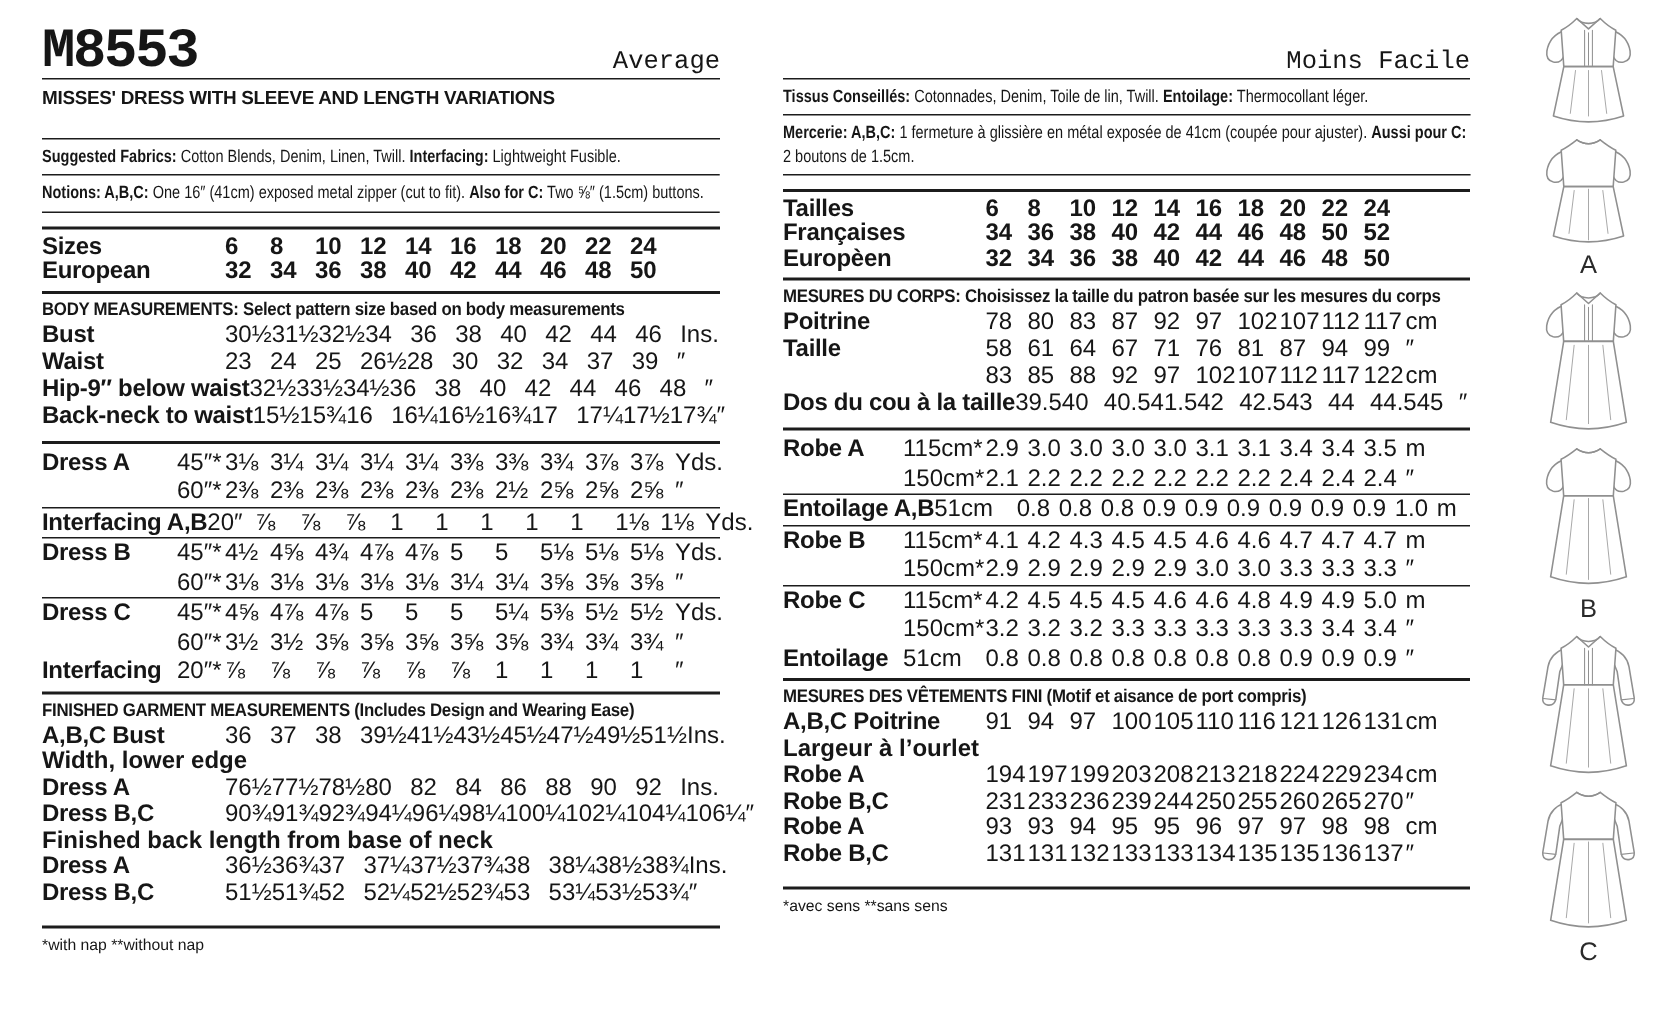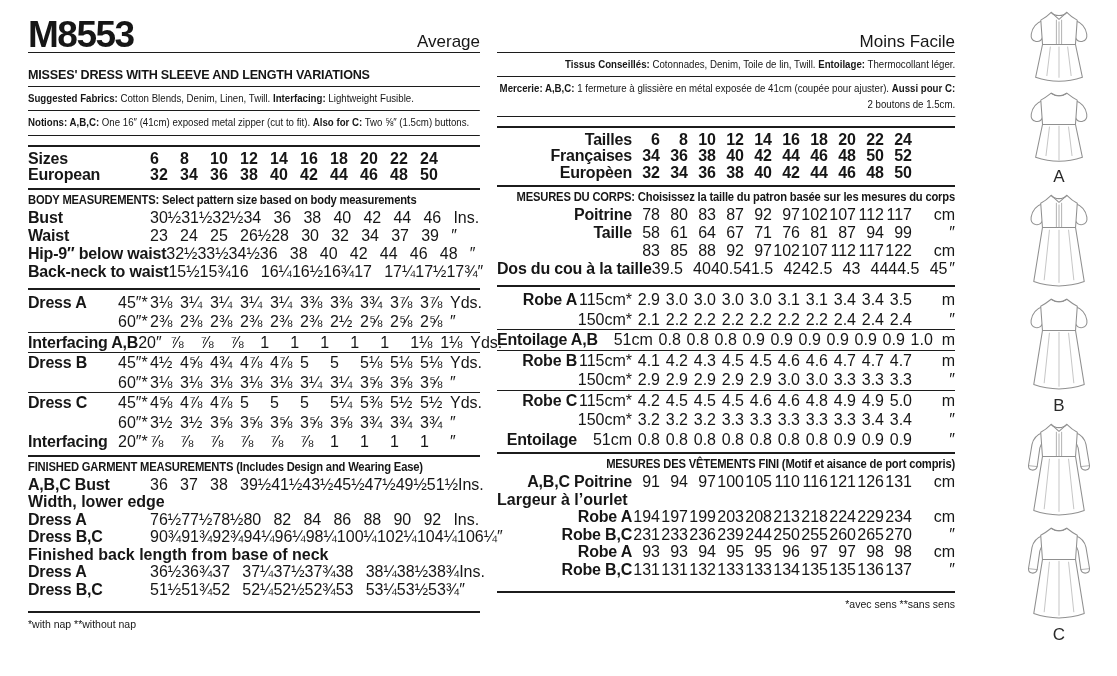--- a/index.html
+++ b/index.html
@@ -1,26 +1,26 @@
 <!DOCTYPE html>
 <html><head>
 <meta charset="utf-8">
 <style>
   html,body{margin:0;padding:0;width:1117px;height:676px;background:#fff;overflow:hidden;
     font-family:"Liberation Sans","DejaVu Sans",sans-serif;color:#161616;}
   .page{position:relative;width:1117px;height:676px;background:#fff;}
   .col{position:absolute;top:12px;}
   .col-l{left:28px;width:452px;}
-  .col-r{left:497px;width:458px;text-align:right;}
-
-  .masthead{display:flex;align-items:flex-end;height:38px;border-bottom:1.5px solid #1c1c1c;padding-bottom:2px;}
+  .col-r{left:522px;width:458px;}
+
+  .masthead{display:flex;align-items:flex-end;height:38px;border-bottom:1.5px solid #1c1c1c;padding-bottom:2px;font-family:Liberation Mono, monospace;}
   .pattern-num{font-size:37px;font-weight:700;letter-spacing:-1.5px;line-height:.82;}
   .difficulty{margin-left:auto;font-size:17px;line-height:1;}
 
-  .title-bar{border-bottom:1.5px solid #1c1c1c;padding:5px 0 4px;font-weight:700;font-size:12.6px;white-space:nowrap;letter-spacing:-0.2px;margin-top:10px;}
+  .title-bar{border-bottom:1.5px solid #1c1c1c;padding:5px 0 20px;font-weight:700;font-size:12.6px;white-space:nowrap;letter-spacing:-0.2px;}
   .info-line{border-bottom:1.5px solid #1c1c1c;padding:4px 0;font-size:11.8px;line-height:1.3;
     transform:scaleX(.82);transform-origin:0 50%;width:122%;}
   .info-line .b{font-weight:700;}
 
   .sec-h{font-weight:700;font-size:12.2px;margin-top:3px;white-space:nowrap;
     transform:scaleX(.92);transform-origin:0 50%;width:108.7%;letter-spacing:-0.2px;}
 
   .tbl{--labw:122px;--subw:0px;--valw:30px;font-size:16px;}
   .col-r .tbl{--labw:135px;--valw:28px;}
   .col-l .t-yard{--labw:90px;--subw:32px;}

